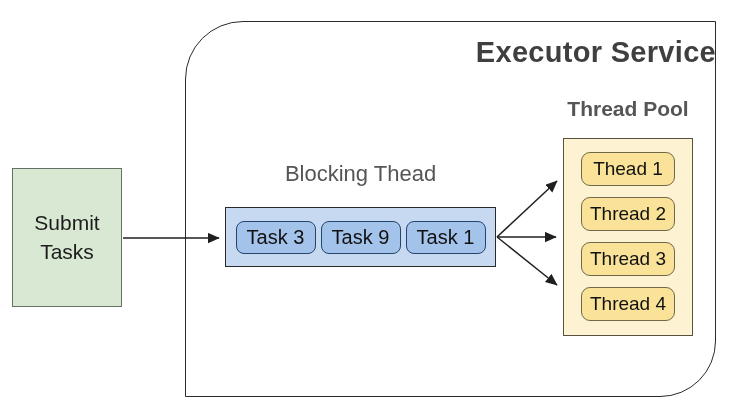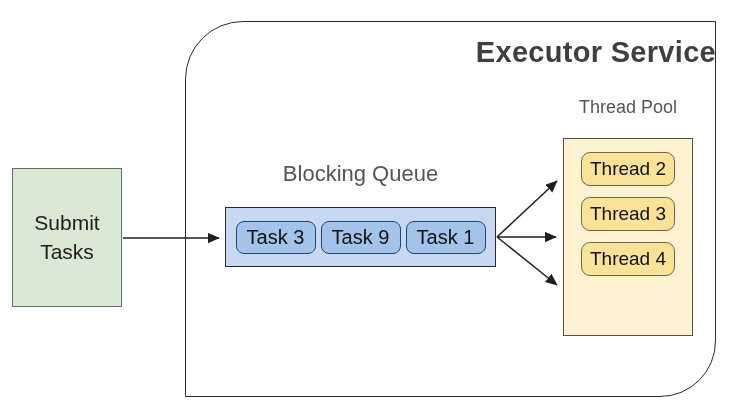--- a/index.html
+++ b/index.html
@@ -70,22 +70,23 @@
     display: flex; align-items: center; justify-content: center;
     font-size: 20px;
     color: #111111;
     flex: 0 0 auto;
   }
   .pool-label {
     position: absolute;
     left: 555px; top: 97px;
     width: 146px;
     text-align: center;
-    font-size: 18px;
+    font-size: 21px;
     color: var(--label-text, #555555);
+    font-weight: bold;
   }
   .pool {
     position: absolute;
     left: 563px; top: 138px;
     width: 130px; height: 198px;
     background: var(--pool-fill, #fdf3d3);
     border: 1.5px solid var(--pool-border, #56523d);
     box-sizing: border-box;
     display: flex; flex-direction: column; align-items: center;
     padding-top: 13px;
@@ -115,37 +116,40 @@
 <div class="stage">
 
   <div class="executor"></div>
 
   <div class="title">Executor Service</div>
 
   <div class="submit-box">
     <span>Submit Tasks</span>
   </div>
 
-  <div class="queue-label">Blocking Queue</div>
+  <div class="queue-label">Blocking Thead</div>
 
   <div class="queue">
     <div class="task">
       <span>Task 3</span>
     </div>
     <div class="task">
       <span>Task 9</span>
     </div>
     <div class="task">
       <span>Task 1</span>
     </div>
   </div>
 
   <div class="pool-label">Thread Pool</div>
 
   <div class="pool">
+    <div class="thread">
+      <span>Thead 1</span>
+    </div>
     <div class="thread">
       <span>Thread 2</span>
     </div>
     <div class="thread">
       <span>Thread 3</span>
     </div>
     <div class="thread">
       <span>Thread 4</span>
     </div>
   </div>

